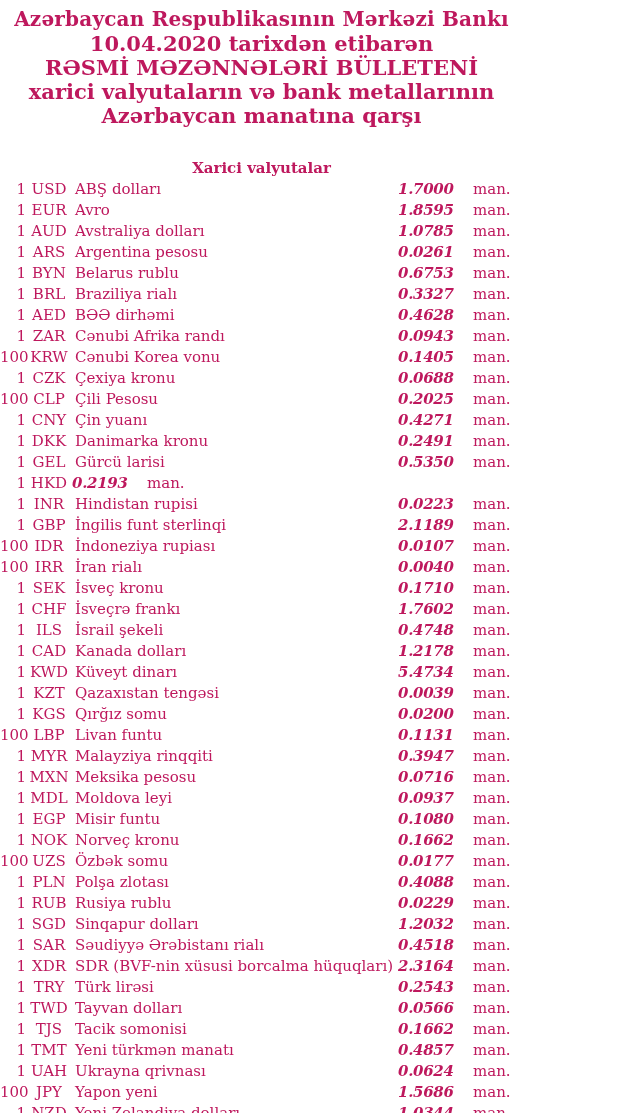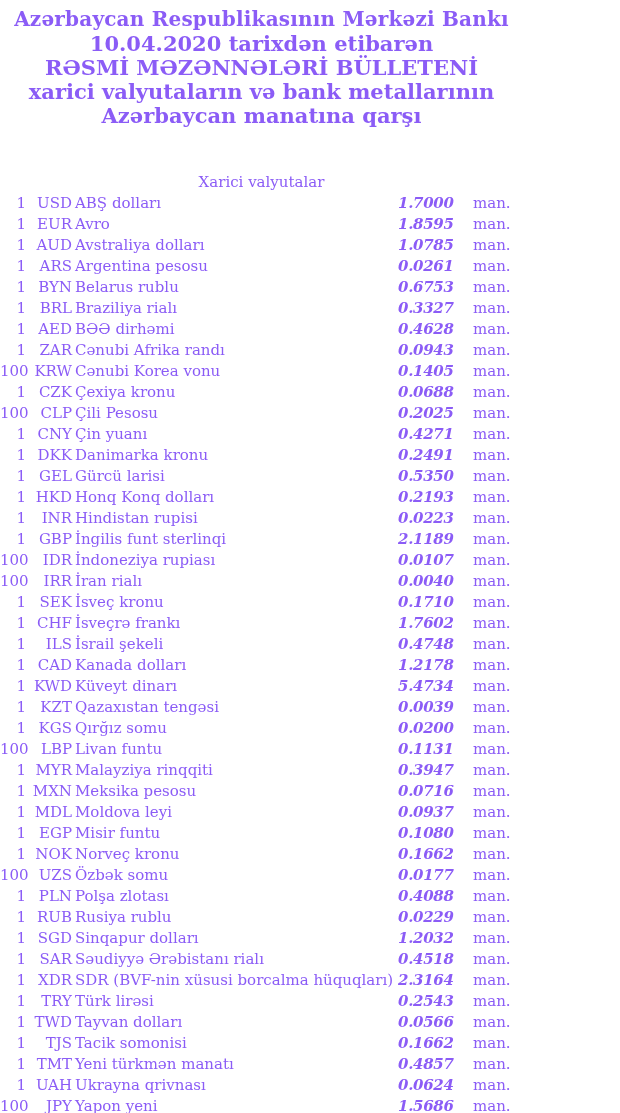--- a/index.html
+++ b/index.html
@@ -5,64 +5,64 @@
   html, body {
     margin: 0;
     padding: 0;
     background: #ffffff;
   }
   .page {
     position: relative;
     width: 523px;
     height: 1113px;
     background: #ffffff;
-    color: #8b5cf6;
+    color: #be185d;
     font-family: "DejaVu Serif", "Liberation Serif", serif;
     overflow: hidden;
     box-sizing: border-box;
     padding-top: 7px;
   }
   .bank-title {
     text-align: center;
     font-weight: bold;
     font-size: 20px;
     line-height: 25px;
     letter-spacing: 0.2px;
   }
   .hline {
     text-align: center;
     font-weight: bold;
     font-size: 21px;
     line-height: 24px;
   }
   .section-title {
     text-align: center;
-    font-weight: normal;
+    font-weight: bold;
     font-size: 15px;
     line-height: 24px;
-    margin-top: 42px;
+    margin-top: 28px;
   }
   .rates-table {
     margin-top: 0;
   }
   .row {
     display: flex;
     align-items: baseline;
     height: 21px;
     font-size: 15px;
     white-space: nowrap;
   }
   .qty {
     width: 26px;
     text-align: right;
     flex: 0 0 auto;
   }
   .code {
     width: 46px;
-    text-align: right;
+    text-align: center;
     flex: 0 0 auto;
   }
   .name {
     flex: 1 1 auto;
     padding-left: 3px;
     overflow: hidden;
   }
   .rate {
     width: 64px;
     font-weight: bold;
@@ -199,21 +199,20 @@
     <span class="qty">1</span>
     <span class="code">GEL</span>
     <span class="name">Gürcü larisi</span>
     <span class="rate">0.5350</span>
     <span class="unit">man.</span>
   </div>
 
   <div class="row">
     <span class="qty">1</span>
     <span class="code">HKD</span>
-    <span class="name">Honq Konq dolları</span>
     <span class="rate">0.2193</span>
     <span class="unit">man.</span>
   </div>
 
   <div class="row">
     <span class="qty">1</span>
     <span class="code">INR</span>
     <span class="name">Hindistan rupisi</span>
     <span class="rate">0.0223</span>
     <span class="unit">man.</span>

